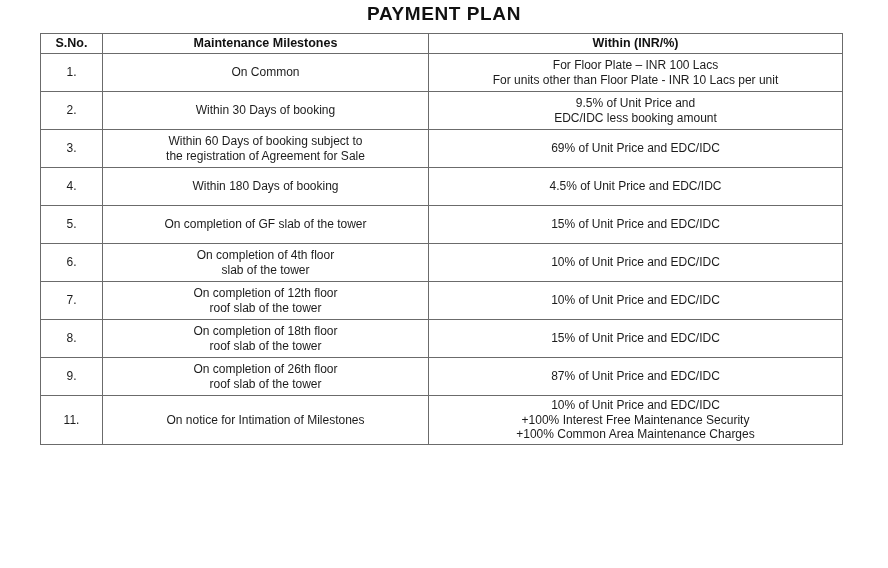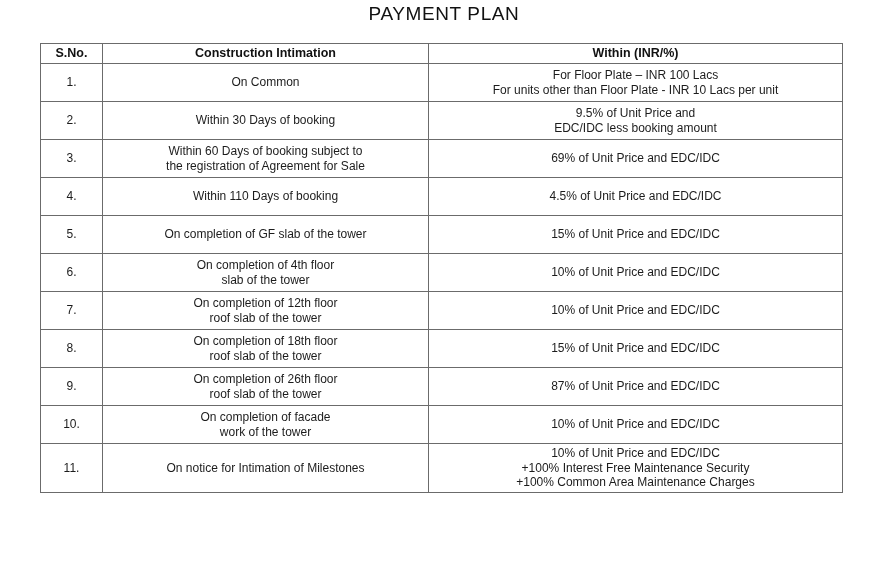--- a/index.html
+++ b/index.html
@@ -7,25 +7,25 @@
     margin: 0; padding: 0;
     width: 888px; height: 568px;
     background: #ffffff;
     font-family: "Liberation Sans", sans-serif;
     color: #1c1c1c;
     overflow: hidden;
     position: relative;
   }
   .page-title {
     text-align: center;
-    font-weight: normal;
+    font-weight: bold;
     font-size: 19px;
     letter-spacing: 0.6px;
     color: #111111;
-    margin: 3px 0 18px 0;
+    margin: 3px 0 8px 0;
     line-height: 22px;
   }
   table.payment-table {
     border-collapse: collapse;
     table-layout: fixed;
     width: 802px;
     margin: 7px 0 0 40px;
     border: 1px solid #565656;
     padding-left: 12px;
   }
@@ -68,21 +68,21 @@
 
 <table class="payment-table">
   <colgroup>
     <col class="col-sno">
     <col class="col-milestone">
     <col class="col-amount">
   </colgroup>
   <thead>
     <tr>
       <th>S.No.</th>
-      <th>Construction Intimation</th>
+      <th>Maintenance Milestones</th>
       <th>Within (INR/%)</th>
     </tr>
   </thead>
   <tbody>
 
   <tr>
         <td>1.</td>
         <td>On Common</td>
         <td>For Floor Plate – INR 100 Lacs<br>For units other than Floor Plate - INR 10 Lacs per unit</td>
       </tr>
@@ -91,21 +91,21 @@
         <td>Within 30 Days of booking</td>
         <td>9.5% of Unit Price and<br>EDC/IDC less booking amount</td>
       </tr>
       <tr>
         <td>3.</td>
         <td>Within 60 Days of booking subject to<br>the registration of Agreement for Sale</td>
         <td>69% of Unit Price and EDC/IDC</td>
       </tr>
       <tr>
         <td>4.</td>
-        <td>Within 110 Days of booking</td>
+        <td>Within 180 Days of booking</td>
         <td>4.5% of Unit Price and EDC/IDC</td>
       </tr>
       <tr>
         <td>5.</td>
         <td>On completion of GF slab of the tower</td>
         <td>15% of Unit Price and EDC/IDC</td>
       </tr>
       <tr>
         <td>6.</td>
         <td>On completion of 4th floor<br>slab of the tower</td>
@@ -120,25 +120,20 @@
         <td>8.</td>
         <td>On completion of 18th floor<br>roof slab of the tower</td>
         <td>15% of Unit Price and EDC/IDC</td>
       </tr>
       <tr>
         <td>9.</td>
         <td>On completion of 26th floor<br>roof slab of the tower</td>
         <td>87% of Unit Price and EDC/IDC</td>
       </tr>
       <tr>
-        <td>10.</td>
-        <td>On completion of facade<br>work of the tower</td>
-        <td>10% of Unit Price and EDC/IDC</td>
-      </tr>
-      <tr>
         <td>11.</td>
         <td>On notice for Intimation of Milestones</td>
         <td>10% of Unit Price and EDC/IDC<br>+100% Interest Free Maintenance Security<br>+100% Common Area Maintenance Charges</td>
       </tr>
     </tbody>
 </table>
 
 <div class="signature-note">gnature-</div>
 
 </body></html>

